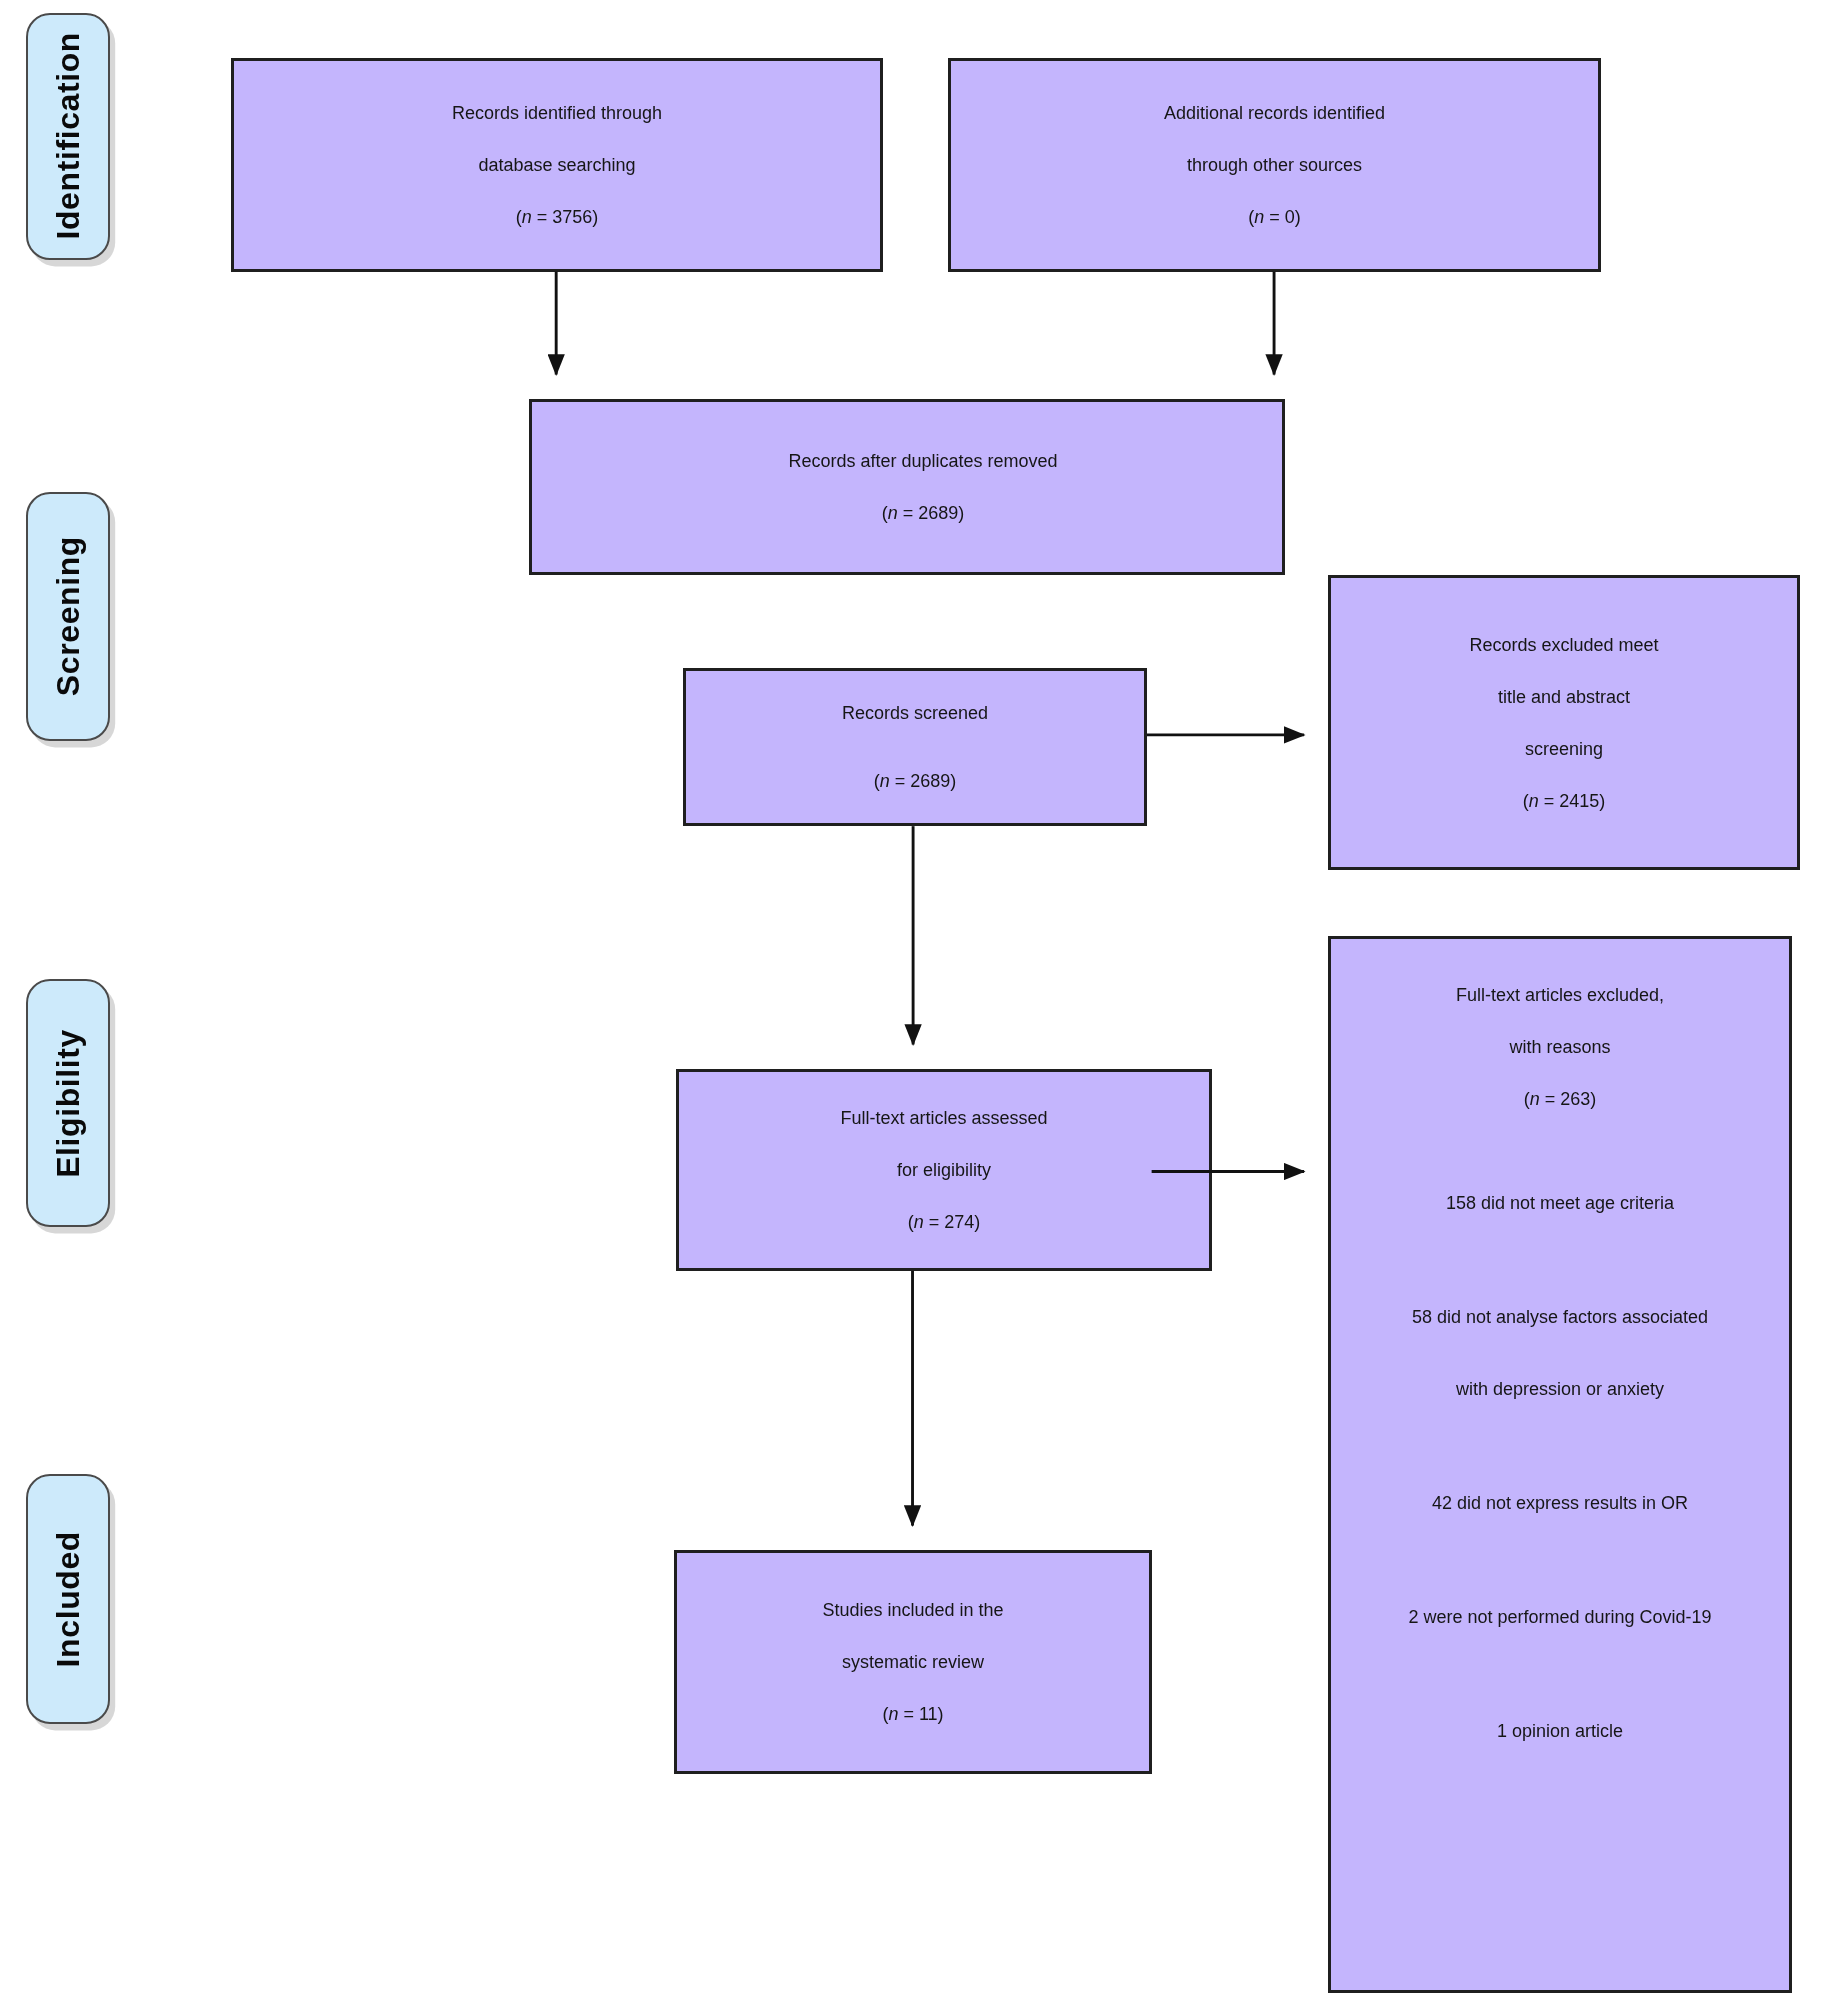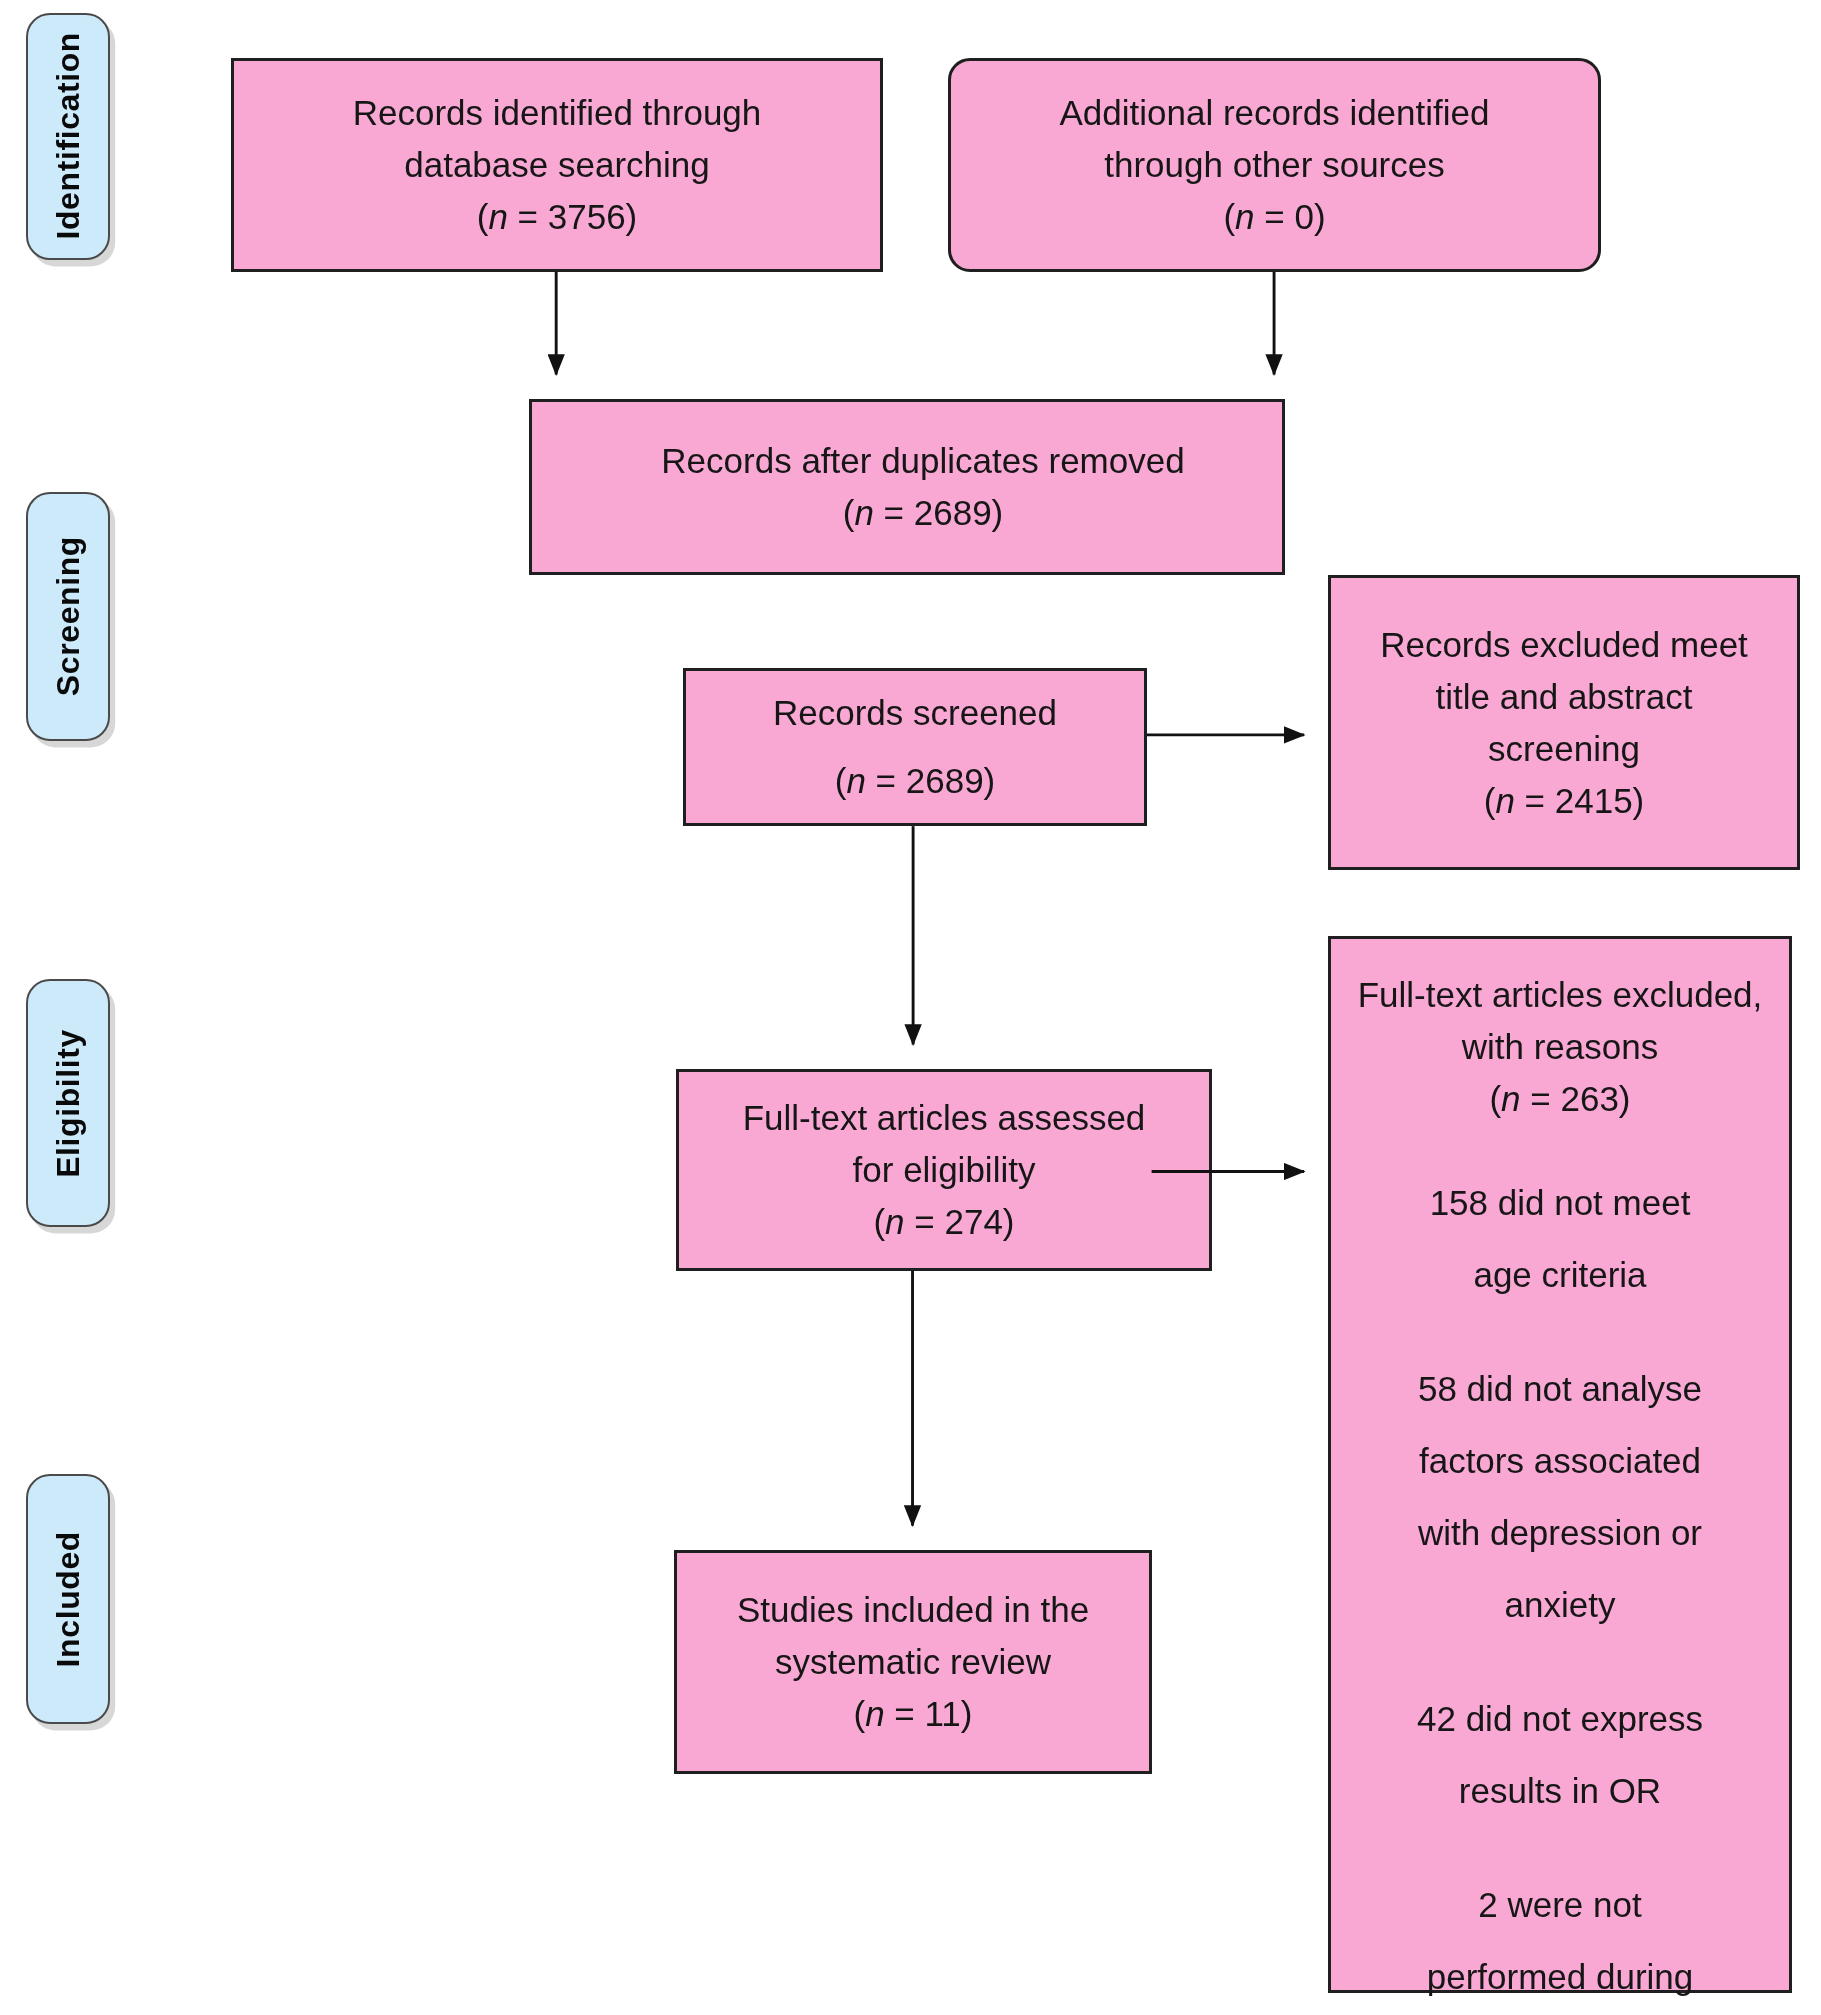--- a/index.html
+++ b/index.html
@@ -17,24 +17,24 @@
     box-shadow:5.2px 6.4px 0 rgba(150,150,150,0.38);
     display:flex;align-items:center;justify-content:center;
   }
   .side .vtext{
     writing-mode:vertical-rl;transform:rotate(180deg);
     font-weight:bold;font-size:32px;letter-spacing:0.6px;color:#0a0a0a;
     white-space:nowrap;
   }
   
   .fbox{
-    position:absolute;background:#f9a8d4;
+    position:absolute;background:#c4b5fd;
     border:3.5px solid var(--box-border,#1f1f1f);
     display:flex;flex-direction:column;align-items:center;justify-content:center;
-    text-align:center;font-size:35px;line-height:52px;color:#161616;
+    text-align:center;font-size:18px;line-height:52px;color:#161616;
   }
   .bline{white-space:nowrap;}
   .nline{white-space:pre;}
   .nline i{font-style:italic;}
   
   .fbox.topalign{justify-content:flex-start;padding-top:30px;}
   .reason{max-width:318px;margin:42px auto 0 auto;line-height:72px;}
   svg.arrows{position:absolute;left:0;top:0;width:1821px;height:2015px;pointer-events:none;}
 </style>
 </head>
@@ -54,21 +54,21 @@
   <div class="side" style="top:1474px;height:250px;">
     <span class="vtext">Included</span>
   </div>
 
   <div class="fbox" style="left:231px;top:58px;width:652px;height:214px;">
     <div class="bline">Records identified through</div>
     <div class="bline">database searching</div>
     <div class="nline"><span>(</span><i>n</i><span> = 3756)</span></div>
   </div>
 
-  <div class="fbox" style="left:948px;top:58px;width:653px;height:214px;border-radius:22px;">
+  <div class="fbox" style="left:948px;top:58px;width:653px;height:214px;">
     <div class="bline">Additional records identified</div>
     <div class="bline">through other sources</div>
     <div class="nline"><span>(</span><i>n</i><span> = 0)</span></div>
   </div>
 
   <div class="fbox" style="left:529px;top:399px;width:756px;height:176px;padding-left:32px;">
     <div class="bline">Records after duplicates removed</div>
     <div class="nline"><span>(</span><i>n</i><span> = 2689)</span></div>
   </div>
 

